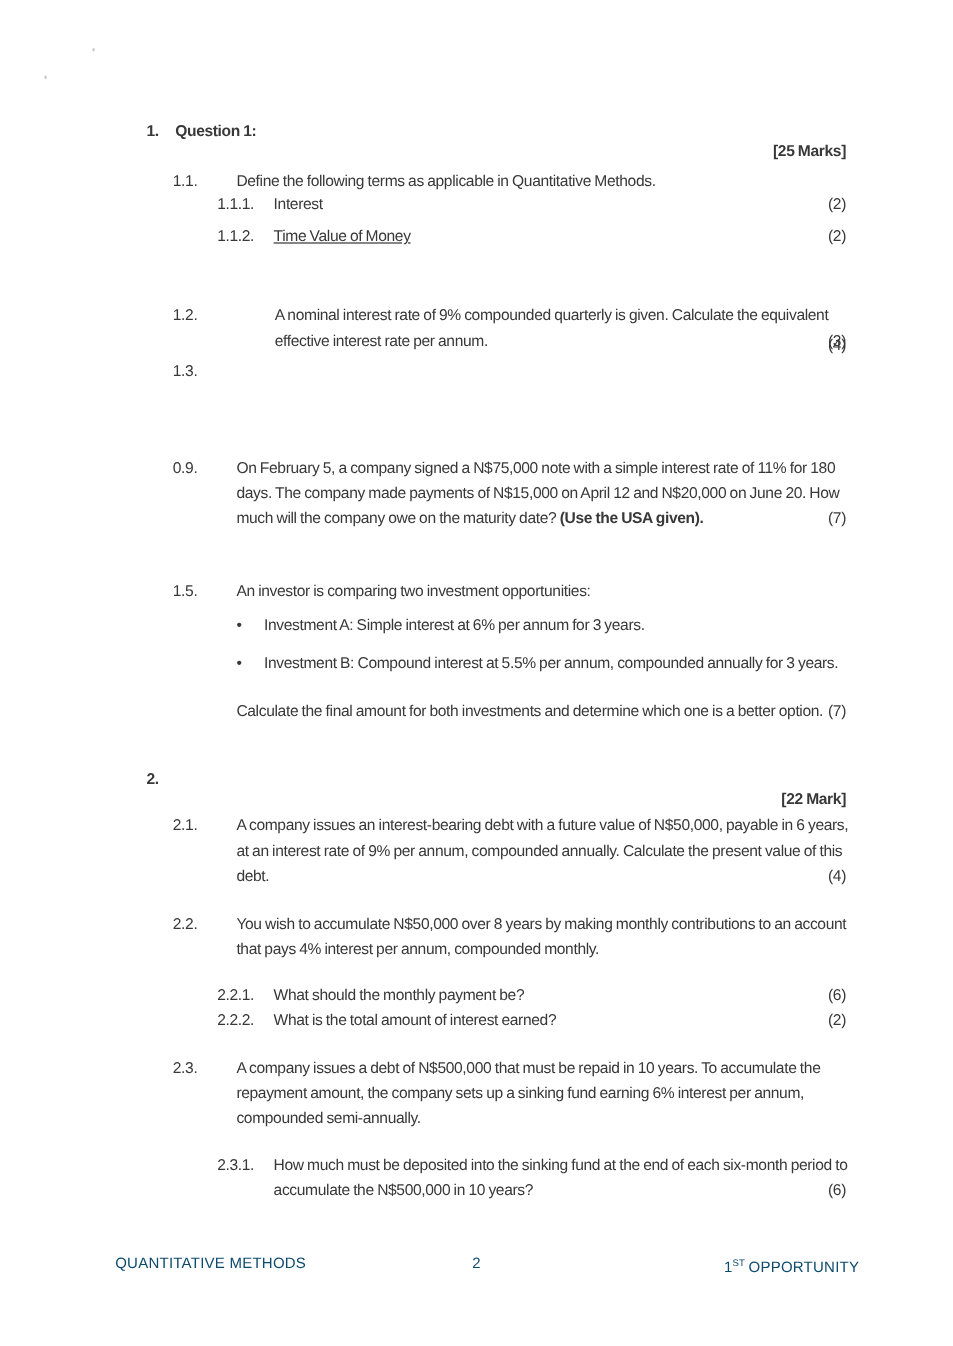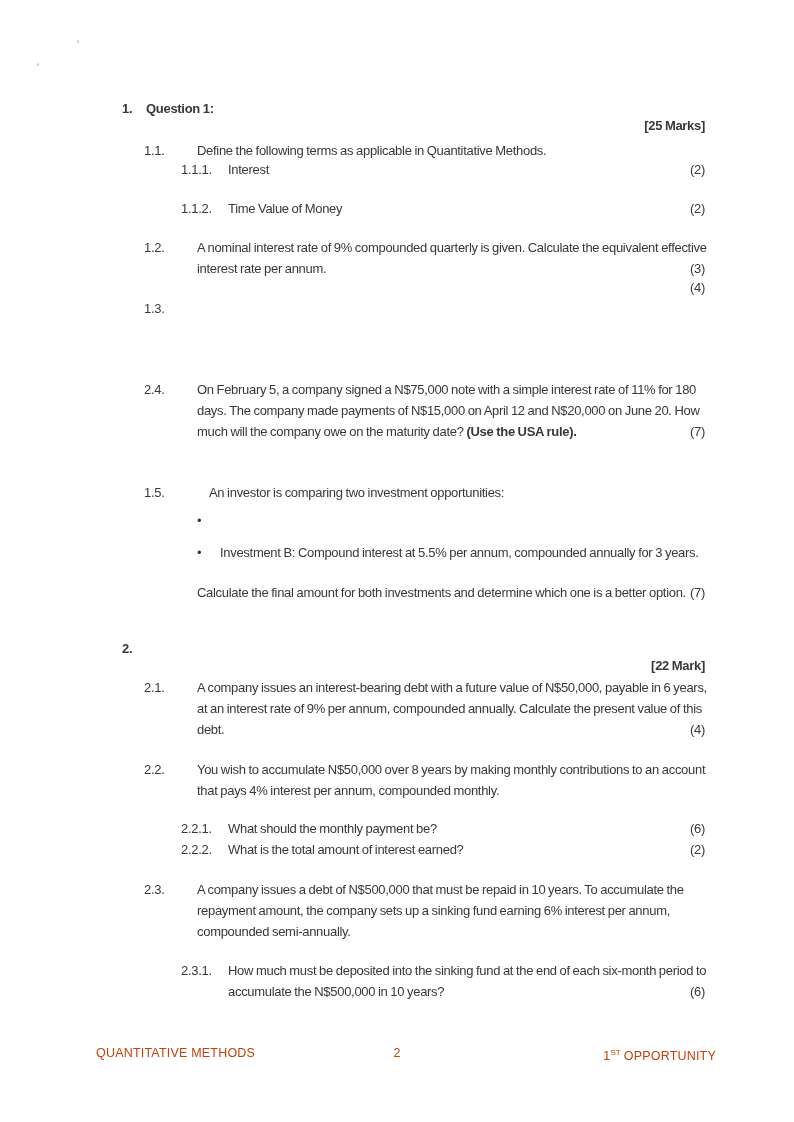--- a/index.html
+++ b/index.html
@@ -26,21 +26,21 @@
   .lvl3 .num{left:171px;margin-left:10px;}
   .lvl3 .txt{margin-left:228px;margin-right:87px;}
   
   .bullet .num{left:197px;}
   .bullet .txt{margin-left:220px;margin-right:87px;}
   
   .para .txt{margin-left:197px;margin-right:87px;}
   
   .own .txt{padding-bottom:21px;}
   
-  .footer-item{position:absolute;top:1044px;color:#c2410c;font-size:12.5px;
+  .footer-item{position:absolute;top:1044px;color:#0c4a6e;font-size:12.5px;
     letter-spacing:0.2px;word-spacing:0;line-height:18px;}
   .footer-left{left:96px;}
   .footer-center{left:0;width:794px;text-align:center;letter-spacing:0;}
   .footer-right{right:78px;}
   .footer-right .sup{font-size:8px;vertical-align:super;letter-spacing:0;}
   .footer-right .rest{margin-left:3px;}
   
   .speck{position:absolute;background:#9a9a9a;opacity:0.55;border-radius:50%;}
   .speck1{left:77px;top:40px;width:2px;height:3px;}
   .speck2{left:37px;top:63px;width:2px;height:3px;}
@@ -60,45 +60,46 @@
       </div>
       <div class="row lvl2" style="top: 140px;">
         <span class="num">1.1.</span>
         <div class="txt"><span class="">Define the following terms as applicable in Quantitative Methods.</span></div>
       </div>
       <div class="row lvl3" style="top: 159px;">
         <span class="num">1.1.1.</span>
         <div class="txt"><span class="">Interest</span></div>
         <span class="marks">(2)</span>
       </div>
-      <div class="row lvl3" style="top: 198px;">
+      <div class="row lvl3" style="top: 186px; text-decoration: underline;">
         <span class="num">1.1.2.</span>
         <div class="txt"><span class="">Time Value of Money</span></div>
         <span class="marks">(2)</span>
       </div>
-      <div class="row lvl2" style="top: 237px;">
+      <div class="row lvl2" style="top: 252px; padding-left: 32px;">
         <span class="num">1.2.</span>
         <div class="txt"><span class="">A nominal interest rate of 9% compounded quarterly is given. Calculate the equivalent effective interest rate per annum.</span></div>
         <span class="marks">(3)</span>
       </div>
       <div class="row lvl2 own" style="top: 298px; text-align: center;">
         <span class="num">1.3.</span>
         <span class="marks">(4)</span>
       </div>
       <div class="row lvl2" style="top: 379px;">
-        <span class="num">2.4.</span>
-        <div class="txt"><span class="">On February 5, a company signed a N$75,000 note with a simple interest rate of 11% for 180 days. The company made payments of N$15,000 on April 12 and N$20,000 on June 20. How much will the company owe on the maturity date? </span><span class="bold">(Use the USA rule).</span></div>
+        <span class="num">0.9.</span>
+        <div class="txt"><span class="">On February 5, a company signed a N$75,000 note with a simple interest rate of 11% for 180 days. The company made payments of N$15,000 on April 12 and N$20,000 on June 20. How much will the company owe on the maturity date? </span><span class="bold">(Use the USA given).</span></div>
         <span class="marks">(7)</span>
       </div>
-      <div class="row lvl2" style="top: 482px; padding-left: 12px;">
+      <div class="row lvl2" style="top: 482px;">
         <span class="num">1.5.</span>
         <div class="txt"><span class="">An investor is comparing two investment opportunities:</span></div>
       </div>
       <div class="row bullet" style="top: 510px;">
         <span class="num">•</span>
+        <div class="txt"><span class="">Investment A: Simple interest at 6% per annum for 3 years.</span></div>
       </div>
       <div class="row bullet" style="top: 542px;">
         <span class="num">•</span>
         <div class="txt"><span class="">Investment B: Compound interest at 5.5% per annum, compounded annually for 3 years.</span></div>
       </div>
       <div class="row para" style="top: 582px;">
         <div class="txt"><span class="">Calculate the final amount for both investments and determine which one is a better option.</span></div>
         <span class="marks">(7)</span>
       </div>
       <div class="row header" style="top: 638px;">

